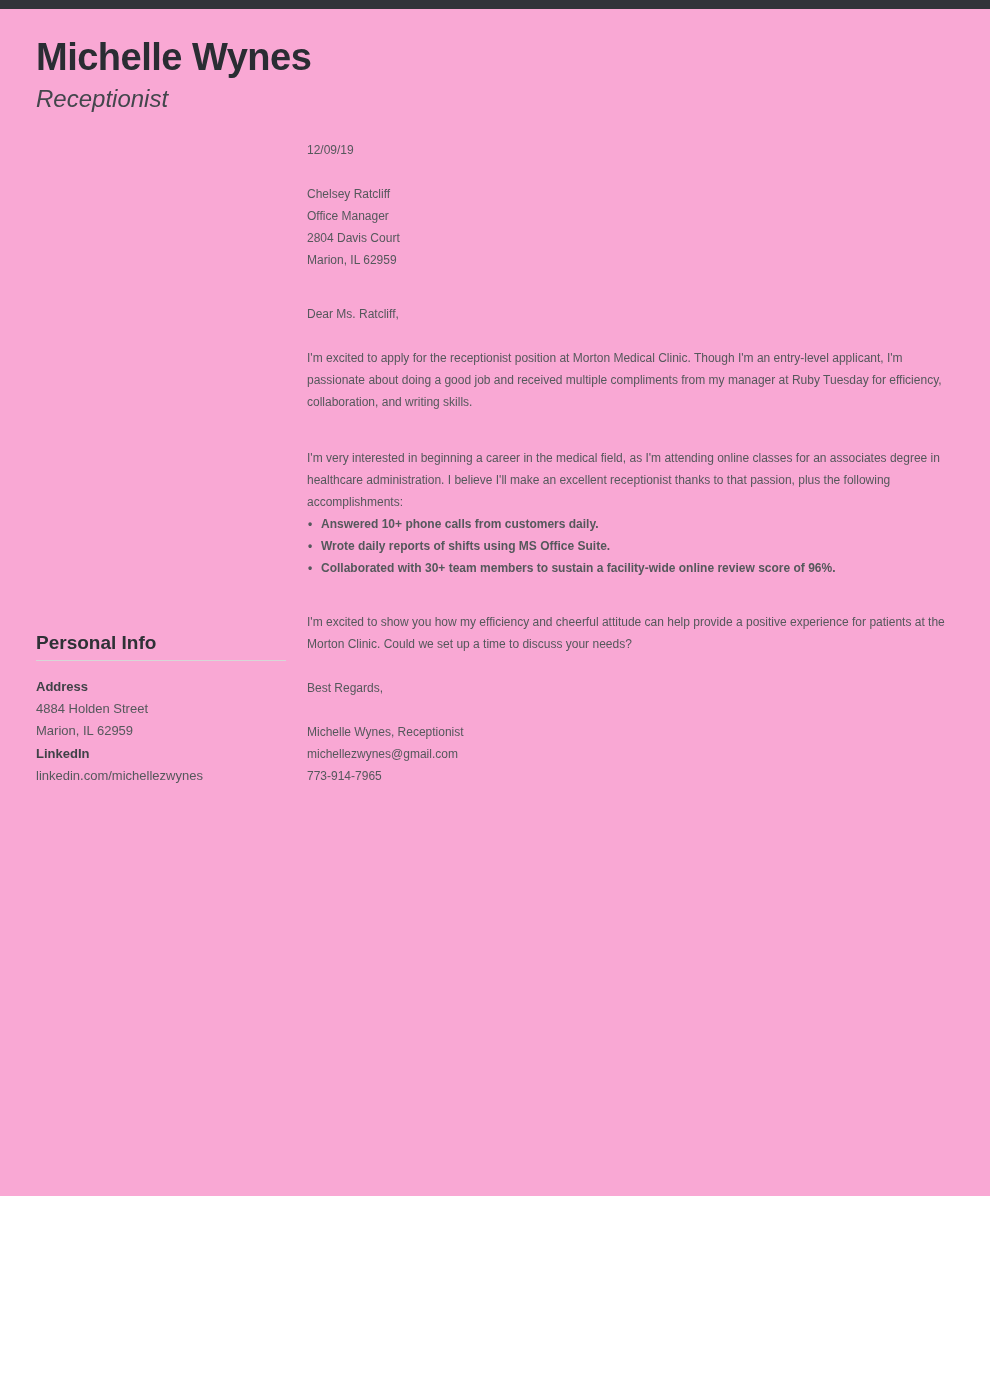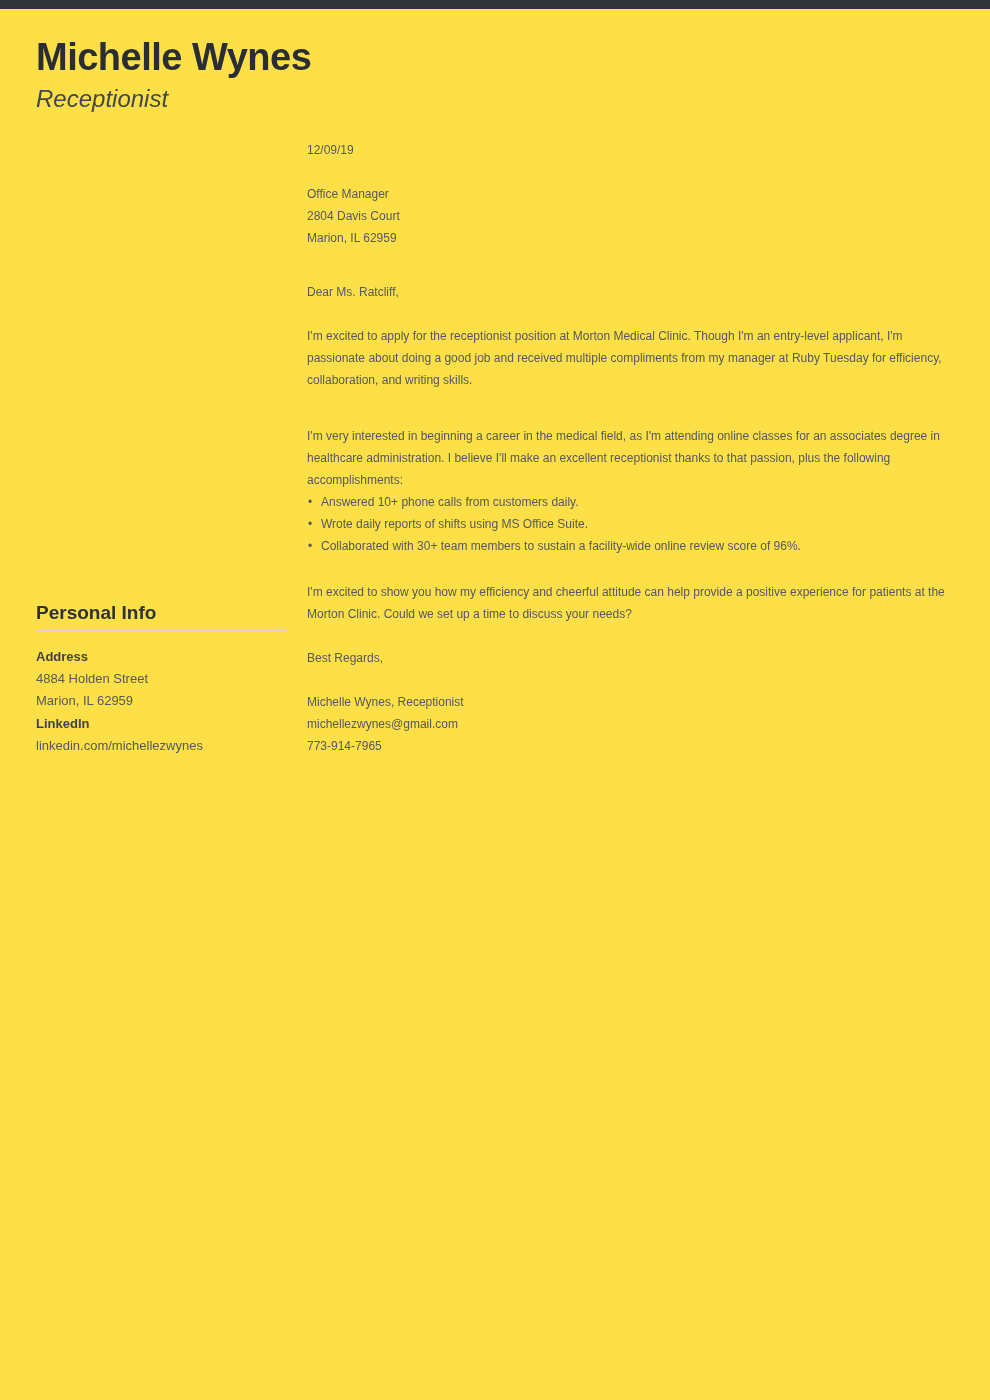--- a/index.html
+++ b/index.html
@@ -1,19 +1,19 @@
 <!DOCTYPE html>
 <html><head>
 <meta charset="utf-8">
 <style>
   html, body { margin: 0; padding: 0; background: #ffffff; }
   .page {
     width: 990px;
-    height: 1400px;
-    background: #fde047;
+    height: 1196px;
+    background: #f9a8d4;
     box-sizing: border-box;
     font-family: "Liberation Sans", sans-serif;
     overflow: hidden;
   }
   .top-bar {
     height: 9px;
     background: #31343a;
     width: 100%;
   }
   .content {
@@ -70,22 +70,23 @@
     font-size: 12px;
     line-height: 22px;
     color: #55585c;
   }
   .letter p { margin: 0 0 22px 0; }
   .letter p.tight { margin-bottom: 0; margin-top: 34px; }
   .date-line { margin-bottom: 32px; }
   .recipient { margin-bottom: 32px; }
   .bullets {
     list-style: none;
-    margin: 0 0 24px 0;
+    margin: 0 0 32px 0;
     padding: 0;
+    font-weight: bold;
   }
   .bullets li {
     position: relative;
     padding-left: 14px;
   }
   .bullets li::before {
     content: "\2022";
     position: absolute;
     left: 1px;
     color: #55585c;
@@ -118,20 +119,21 @@
         <div class="field">
           <div class="field-label">LinkedIn</div>
           <div>linkedin.com/michellezwynes</div>
         </div>
       </aside>
 
       <main class="letter">
         <p class="date-line">12/09/19</p>
 
         <div class="recipient">
+          <div>Chelsey Ratcliff</div>
           <div>Office Manager</div>
           <div>2804 Davis Court</div>
           <div>Marion, IL 62959</div>
         </div>
 
         <p>Dear Ms. Ratcliff,</p>
 
         <p>I'm excited to apply for the receptionist position at Morton Medical Clinic. Though I'm an entry-level applicant, I'm passionate about doing a good job and received multiple compliments from my manager at Ruby Tuesday for efficiency, collaboration, and writing skills.</p>
 
         <p class="tight">I'm very interested in beginning a career in the medical field, as I'm attending online classes for an associates degree in healthcare administration. I believe I'll make an excellent receptionist thanks to that passion, plus the following accomplishments:</p>

